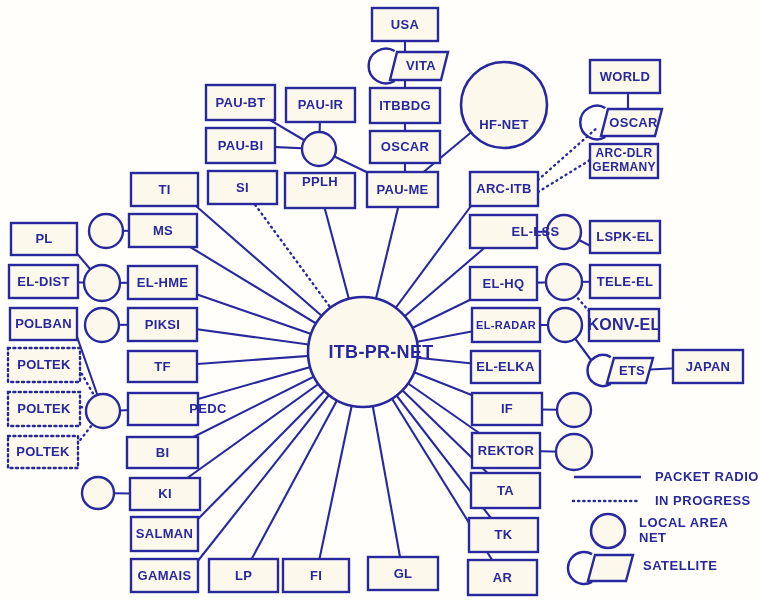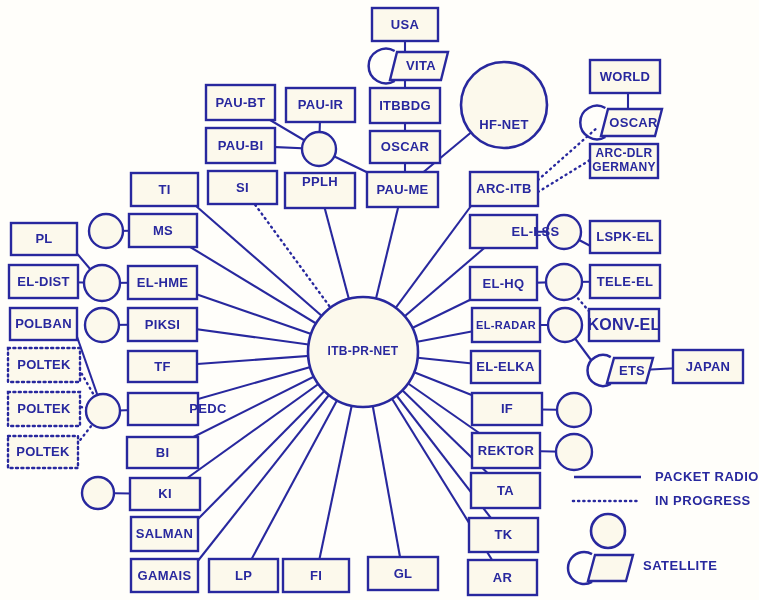--- a/index.html
+++ b/index.html
@@ -202,18 +202,19 @@
       <div class="lbl" style="left: 507px; top: 409px;">IF</div>
       <div class="lbl" style="left: 506px; top: 450.5px;">REKTOR</div>
       <div class="lbl" style="left: 505.5px; top: 490.5px;">TA</div>
       <div class="lbl" style="left: 503.5px; top: 535px;">TK</div>
       <div class="lbl" style="left: 502.5px; top: 577.5px;">AR</div>
       <div class="lbl" style="left: 625px; top: 237px;">LSPK-EL</div>
       <div class="lbl" style="left: 625px; top: 281.5px;">TELE-EL</div>
       <div class="lbl" style="left: 624px; top: 325px; font-size: 16px;">KONV-EL</div>
       <div class="lbl" style="left: 632px; top: 370.5px;">ETS</div>
       <div class="lbl" style="left: 708px; top: 366.5px;">JAPAN</div>
-      <div class="lbl" style="left: 363px; top: 352px; font-size: 12px;">ITB-PR-NET</div>
+      <div class="lbl" style="left: 381px; top: 352px; font-size: 18px;">ITB-PR-NET</div>
       <div class="lbl legend" style="left: 655px; top: 477px;">PACKET RADIO</div>
       <div class="lbl legend" style="left: 655px; top: 501px;">IN PROGRESS</div>
+      <div class="lbl legend" style="left: 639px; top: 531px;">LOCAL AREA NET</div>
       <div class="lbl legend" style="left: 643px; top: 566px;">SATELLITE</div>
     </div>
 </div>
 
 </body></html>

